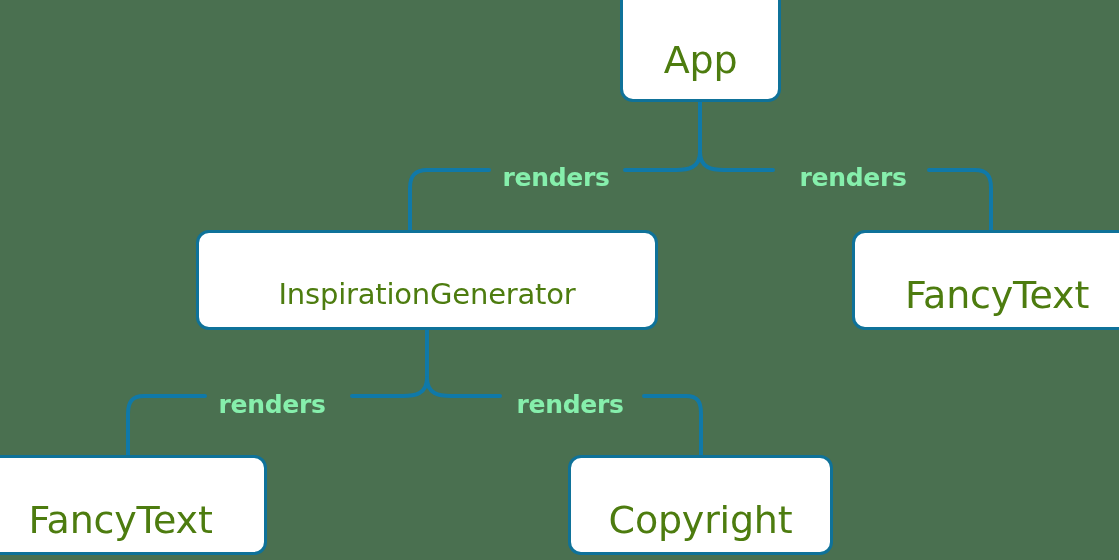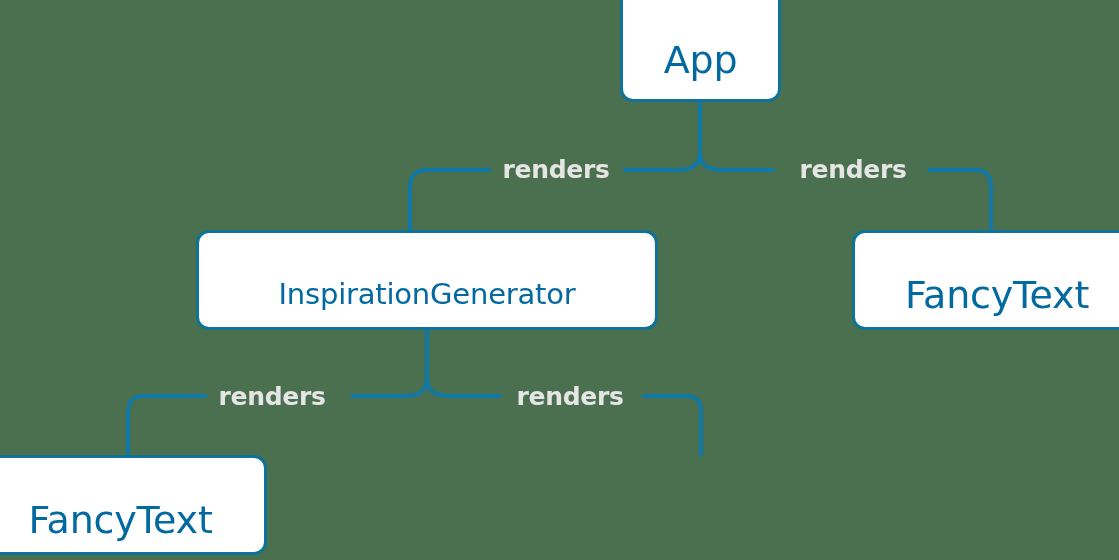--- a/index.html
+++ b/index.html
@@ -36,34 +36,35 @@
     display: flex;
     align-items: center;
     justify-content: center;
     color: #1079a8;
     font-family: "DejaVu Sans", sans-serif;
     font-weight: 400;
     letter-spacing: -0.2px;
     white-space: nowrap;
   }
   .node-label {
-    color: #0369a1;
+    color: #4d7c0f;
     line-height: 1;
     margin-top: 29px;
   }
   .edge-label {
     position: absolute;
-    color: #e5e5e5;
+    color: #86efac;
     font-family: "DejaVu Sans", sans-serif;
     font-weight: 600;
     font-size: 25px;
     line-height: 1;
     letter-spacing: -0.3px;
     white-space: nowrap;
     transform: translate(-50%, -50%);
+    margin-top: 8px;
   }
 
   
   #node-app {
     left: 620px;
     top: -12px;
     width: 161px;
     height: 114px;
     font-size: 38px;
   }
@@ -135,20 +136,23 @@
   </div>
 
   <div class="node-box" id="node-fancytext-right">
     <span class="node-label">FancyText</span>
   </div>
 
   <div class="node-box" id="node-fancytext-left">
     <span class="node-label">FancyText</span>
   </div>
 
+  <div class="node-box" id="node-copyright">
+    <span class="node-label">Copyright</span>
+  </div>
 
   <div class="edge-label" id="edge-label-app-inspirationgenerator">renders</div>
 
   <div class="edge-label" id="edge-label-app-fancytext">renders</div>
 
   <div class="edge-label" id="edge-label-ig-fancytext">renders</div>
 
   <div class="edge-label" id="edge-label-ig-copyright">renders</div>
 
 </div>

